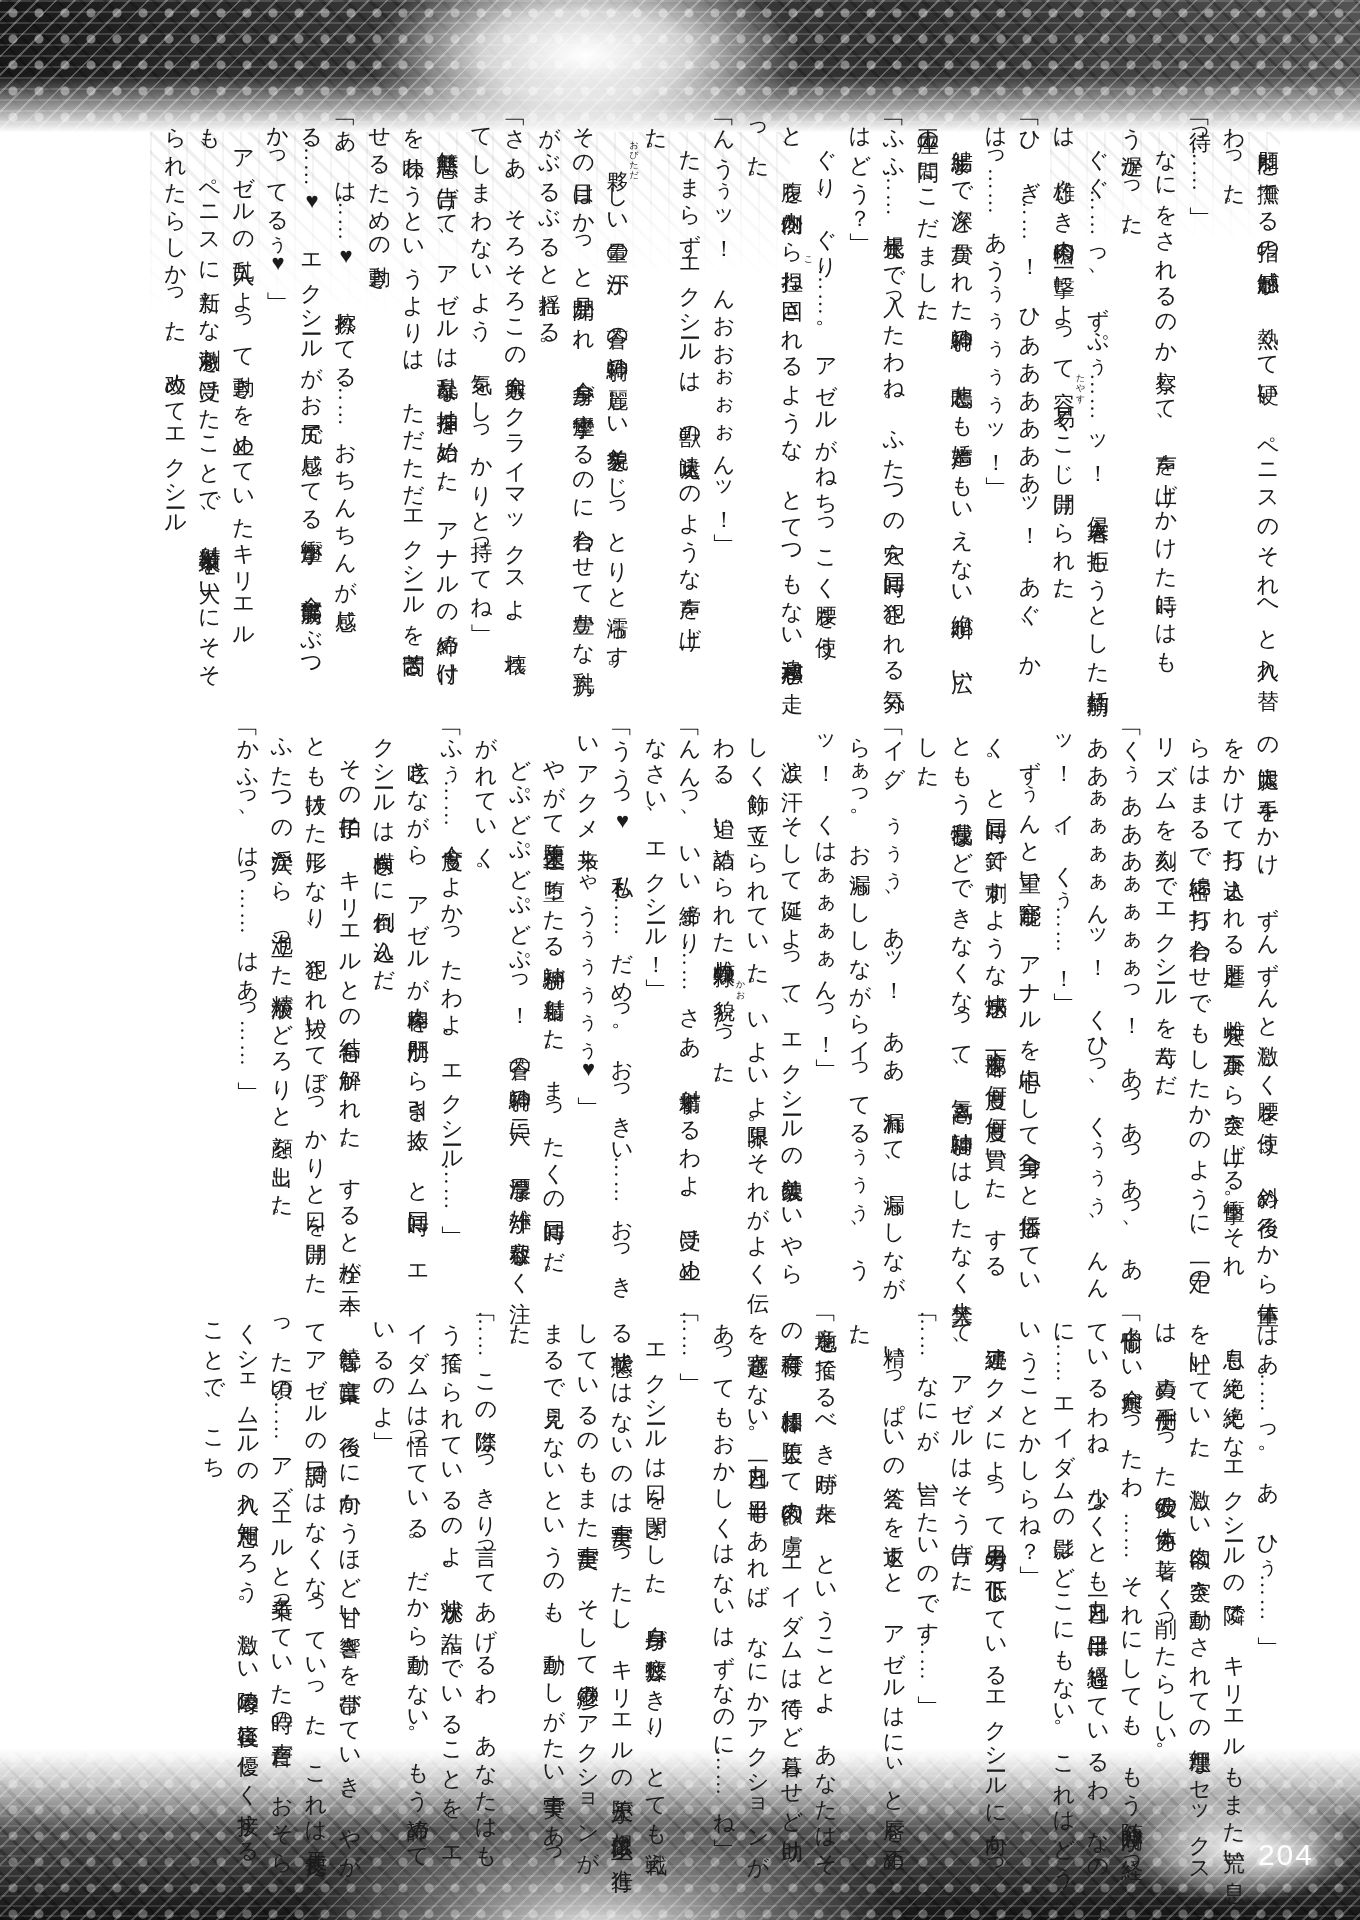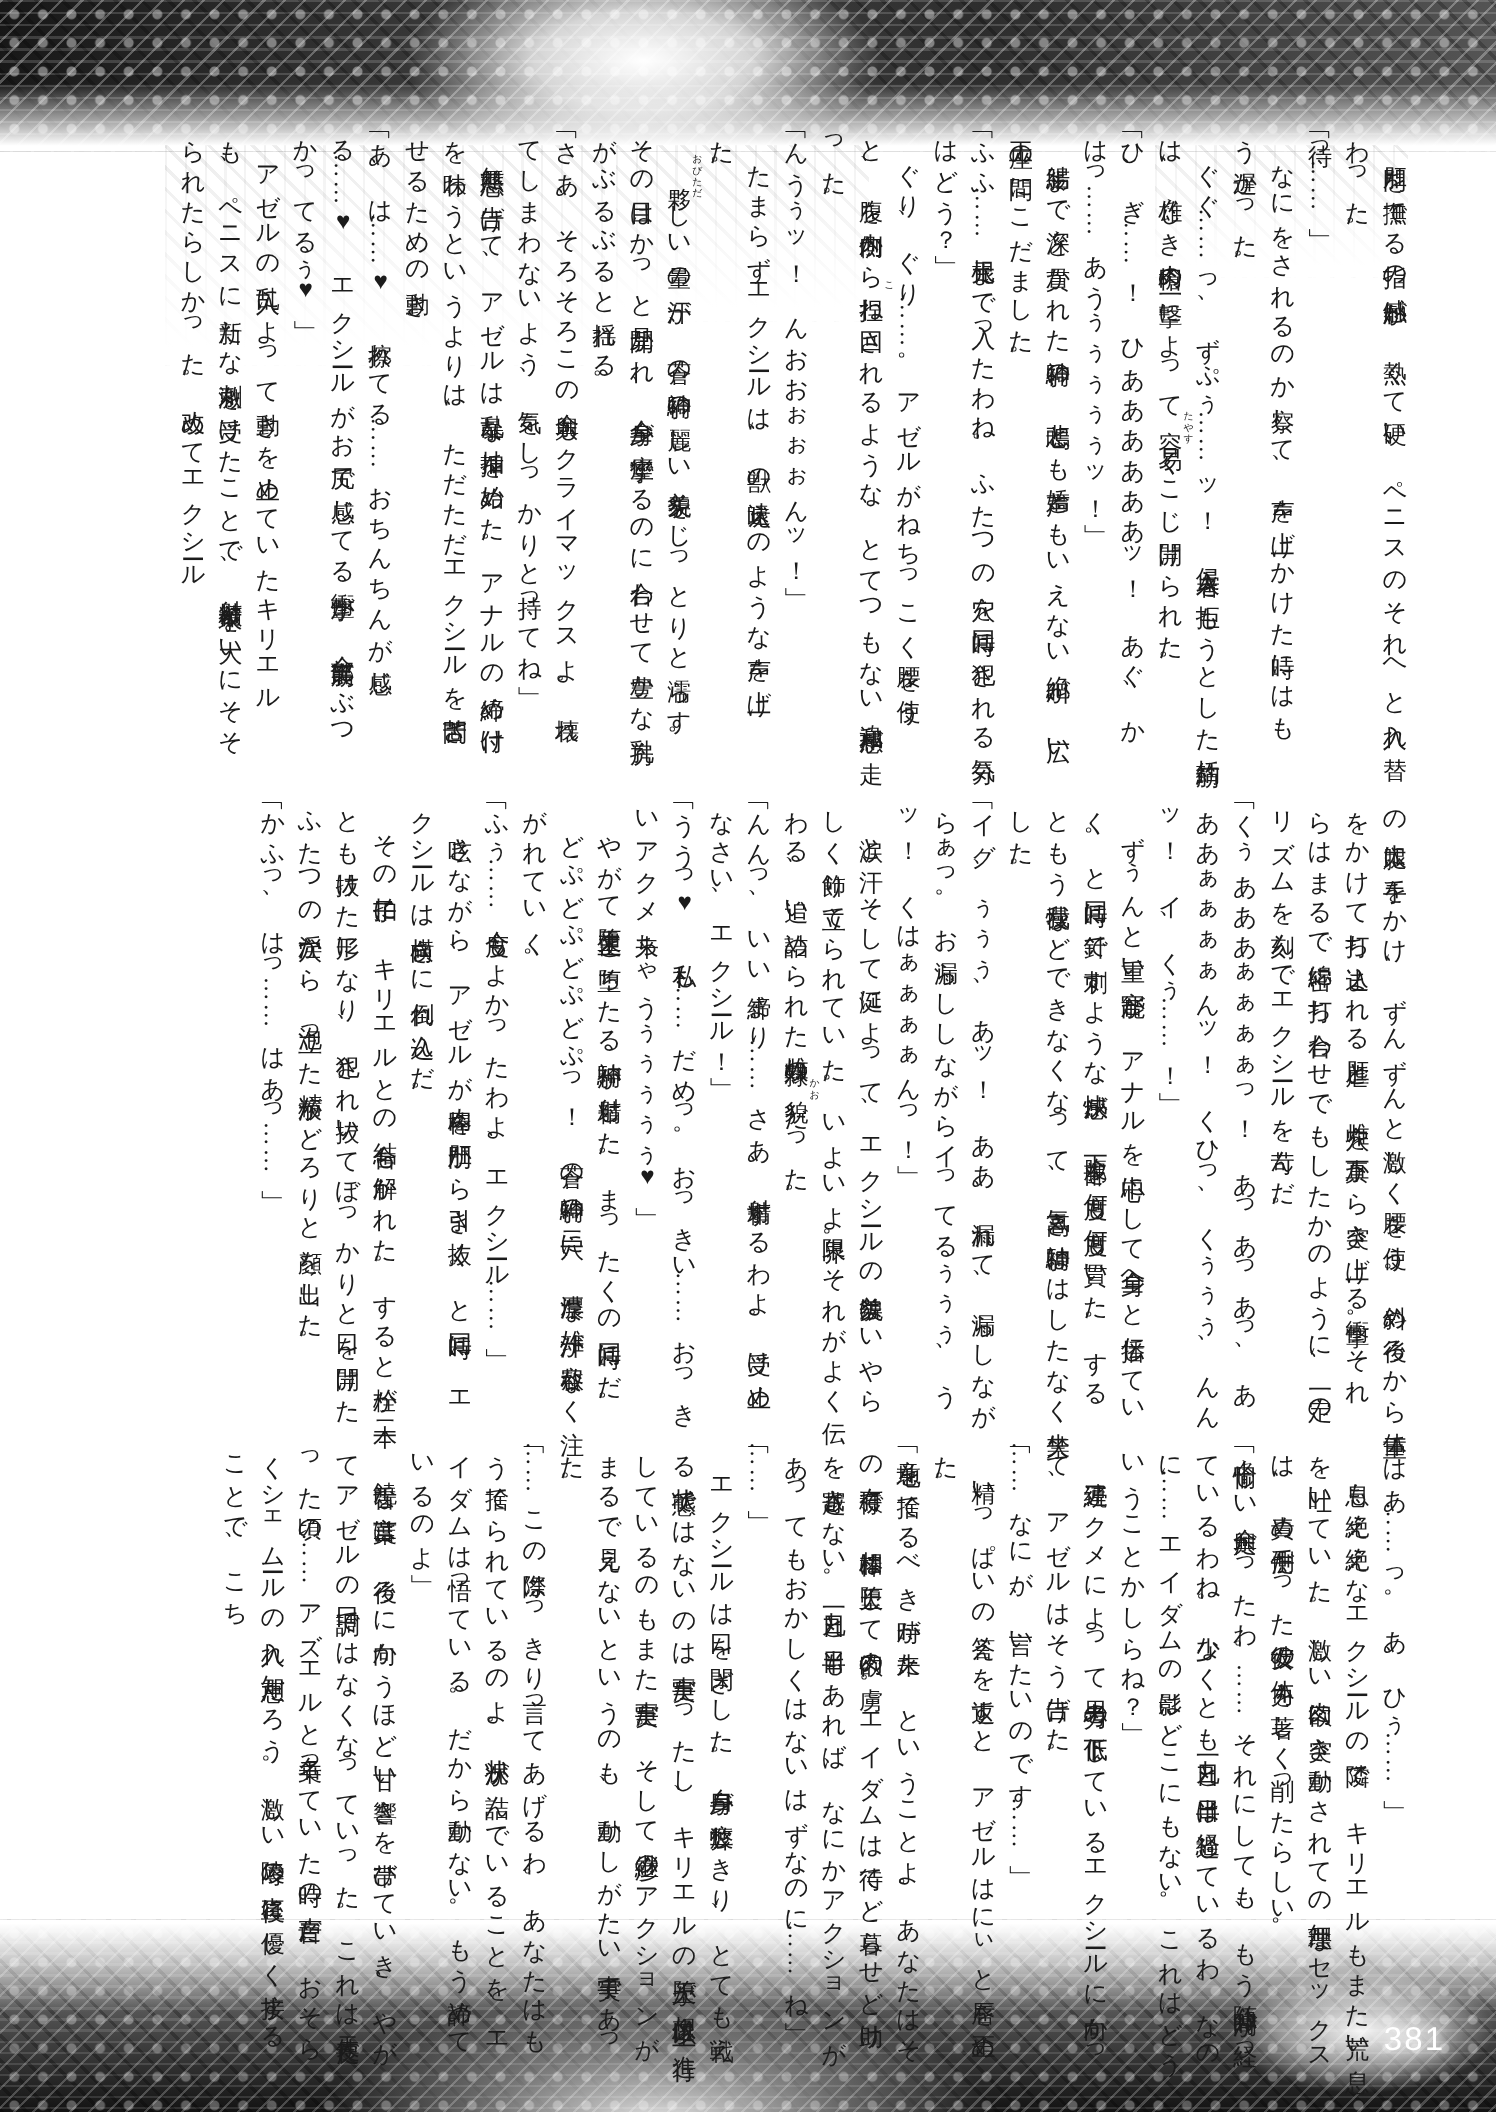--- a/index.html
+++ b/index.html
@@ -105,14 +105,14 @@
       <p class="noindent">「……なにが、言いたいのです……」</p>
       <p class="indent">精いっぱいの答えを返すと、アゼルはにぃと唇を歪めた。</p>
       <p class="noindent">「意地を捨てるべき時が来た、ということよ。あなたはその有様で、相棒は堕天して肉欲の虜。エイダムは待てど暮らせど助けを寄越さない。丸一日と半日もあれば、なにかアクションがあってもおかしくはないはずなのに……ね」</p>
       <p class="noindent">「……」</p>
       <p class="indent">エクシールは口を閉ざした。自身が疲弊しきり、とても戦える状態ではないのは事実だったし、キリエルの堕天が想像以上に進行しているのもまた事実だ。そして継彦のアクションがまるで見えないというのも、動かしがたい事実であった。</p>
       <p class="noindent">「……この際はっきり言ってあげるわ。あなたはもう捨てられているのよ。状況が詰んでいることを、エイダムは悟っている。だから動かない。もう諦めているのよ」</p>
       <p class="indent">饒舌な言葉は、後ろに向かうほど甘い響きを帯びていき、やがてアゼルの口調ではなくなっていった。これは天使長だった頃の……アズエルと名乗っていた時の声音だ。おそらくシェムールの入れ知恵だろう。激しい陵辱の直後に優しく接することで、こち</p>
     </div>
 
   <div class="deco-bottom"></div>
-  <div class="page-number">381</div>
+  <div class="page-number">204</div>
 </div>
 
 </body></html>

